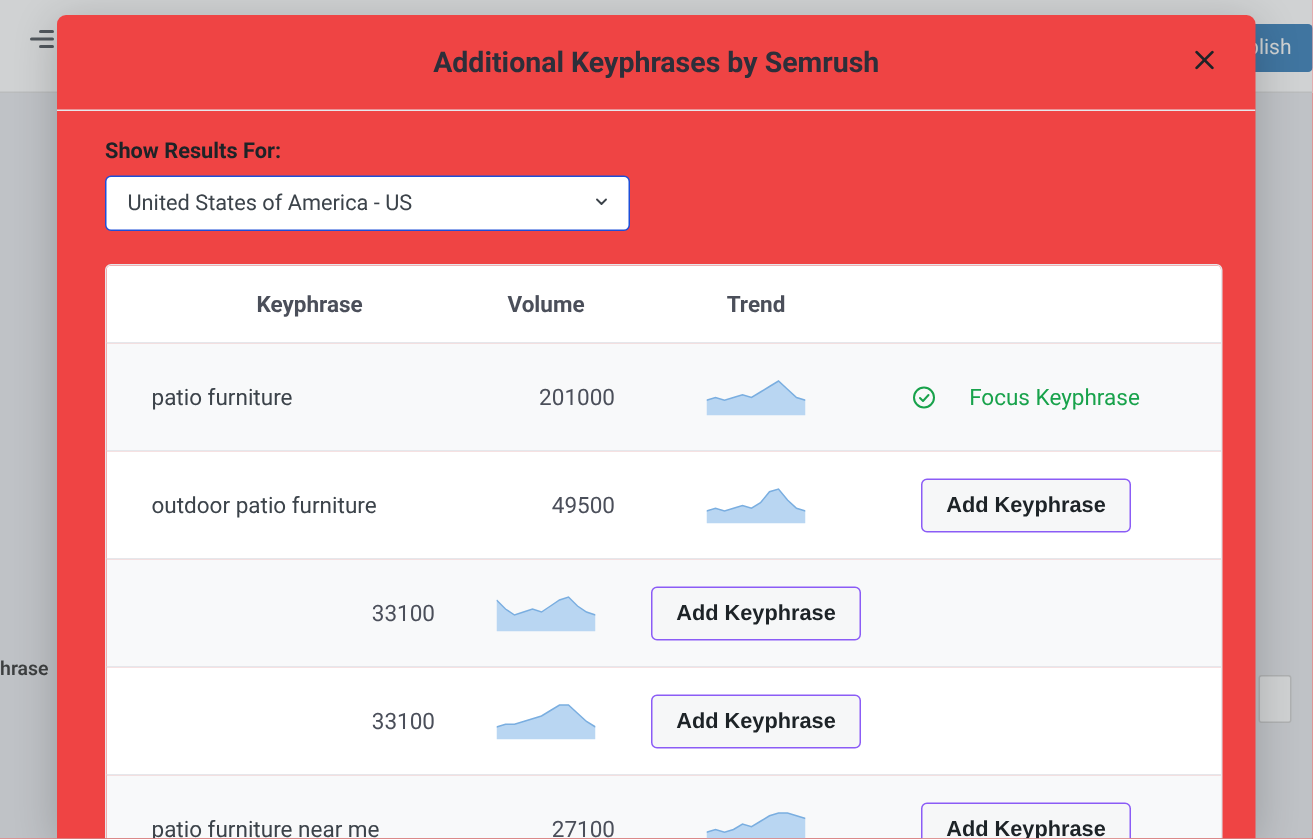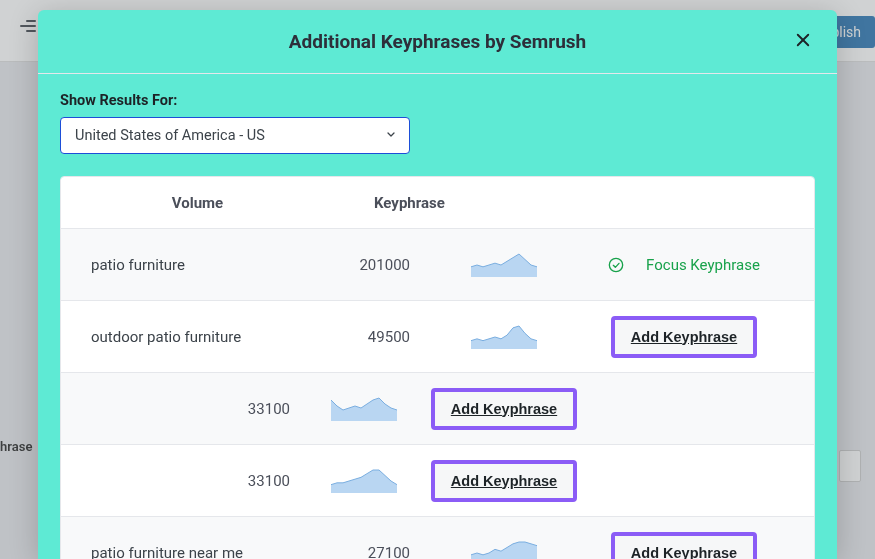--- a/index.html
+++ b/index.html
@@ -12,41 +12,41 @@
   .bg-hamburger span:nth-child(3) { width: 10px; margin-left: 6px; }
   .bg-publish { position: absolute; top: 16px; right: 0; background: #2271b1; color: #fff; padding: 8px 14px; font-size: 14px; border-radius: 3px; }
   .bg-sidebar-label { position: absolute; top: 439px; left: 0; font-size: 13px; color: #1e1e1e; font-weight: 600; }
   .bg-input { position: absolute; top: 450px; right: 14px; width: 22px; height: 32px; border: 1px solid #ccc; background: #fff; border-radius: 2px; }
 
   .overlay { position: absolute; inset: 0; background: rgba(120,125,130,0.35); pointer-events: none; }
 
   .modal {
     position: absolute;
     top: 10px; left: 38px; right: 38px; bottom: 0;
-    background: #5eead4;
+    background: #ef4444;
     border-radius: 6px 6px 0 0;
     box-shadow: 0 5px 30px rgba(0,0,0,0.2);
     overflow: hidden;
     display: flex; flex-direction: column;
   }
   .modal-header {
     position: relative;
     border-bottom: 1px solid #e5e7eb;
     padding: 20px 24px;
     text-align: center;
   }
   .modal-title { font-size: 19px; font-weight: 700; color: #2d2f3a; }
   .close-btn {
     position: absolute; top: 16px; right: 20px;
     width: 28px; height: 28px; display: flex; align-items: center; justify-content: center;
     cursor: pointer;
   }
   .close-btn svg { width: 18px; height: 18px; }
 
-  .modal-body { padding: 18px 22px 0; flex: 1; overflow: hidden; }
+  .modal-body { padding: 18px 22px 0; flex: 1; overflow: hidden; margin-left: 10px; }
   .filter-label { font-size: 14.5px; font-weight: 700; color: #1d2327; margin-bottom: 8px; }
   .select-wrap {
     position: relative;
     width: 350px;
     border: 1px solid #1d4ed8;
     border-radius: 4px;
     background: #fff;
     padding: 9px 34px 9px 14px;
     font-size: 14.5px; color: #3c434a;
     cursor: pointer;
@@ -69,28 +69,27 @@
   .body-row { height: 72px; border-bottom: 1px solid #e5e7eb; }
   .body-row:nth-child(odd) { background: #f8f9fa; }
   .body-row:nth-child(even) { background: #fff; }
   .cell-key { font-size: 15px; color: #3c434a; }
   .cell-vol { font-size: 15px; color: #4b4f5a; text-align: right; padding-right: 14px; }
   .cell-trend { display: flex; justify-content: center; }
   .trend-chart { width: 66px; height: 24px; }
   .cell-action { display: flex; justify-content: center; }
 
   .add-btn {
-    border: 4px solid #8b5cf6;
+    border: 1px solid #8b5cf6;
     background: #f6f7f8;
     color: #1d2327;
     font-size: 14.5px; font-weight: 600;
     padding: 9px 16px;
     border-radius: 4px;
     cursor: pointer;
-    text-decoration: underline;
   }
   .focus-label { color: #18a24b; font-size: 15px; display: inline-flex; align-items: center; gap: 22px; }
   .focus-label svg { width: 16px; height: 16px; }
 </style>
 </head>
 <body>
 
 <div class="bg-topbar">
   <div class="bg-hamburger">
     <span></span>
@@ -121,22 +120,23 @@
       <span>United States of America - US</span>
       <span class="chevron">
         <svg viewBox="0 0 24 24" fill="none" stroke="#3c434a" stroke-width="2.5" stroke-linecap="round" stroke-linejoin="round">
             <polyline points="6 9 12 15 18 9"></polyline>
           </svg>
       </span>
     </div>
 
     <div class="table">
       <div class="row head-row">
+        <div class="th th-key">Keyphrase</div>
         <div class="th th-vol">Volume</div>
-        <div class="th th-key">Keyphrase</div>
+        <div class="th th-trend">Trend</div>
         <div class="th"></div>
       </div>
       <div id="tbody">
           <div class="row body-row">
             <div class="cell-key">patio furniture</div>
             <div class="cell-vol">201000</div>
             <div class="cell-trend">
               <svg class="trend-chart" viewBox="0 0 66 24">
     <path d="M0,24 L0,13.833333333333332 L6,12 L12,13.833333333333332 L18,12 L24,10.166666666666666 L30,12 L36,8.333333333333334 L42,4.666666666666664 L48,1 L54,6.5 L60,12 L66,13.833333333333332 L66,24 Z" fill="#b9d6f2"></path>
     <path d="M0,13.833333333333332 L6,12 L12,13.833333333333332 L18,12 L24,10.166666666666666 L30,12 L36,8.333333333333334 L42,4.666666666666664 L48,1 L54,6.5 L60,12 L66,13.833333333333332" fill="none" stroke="#7aaee0" stroke-width="1"></path>

